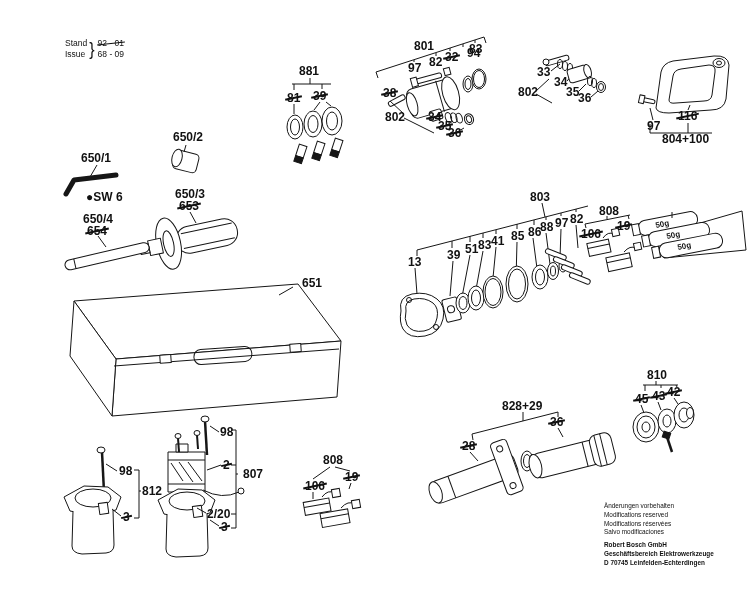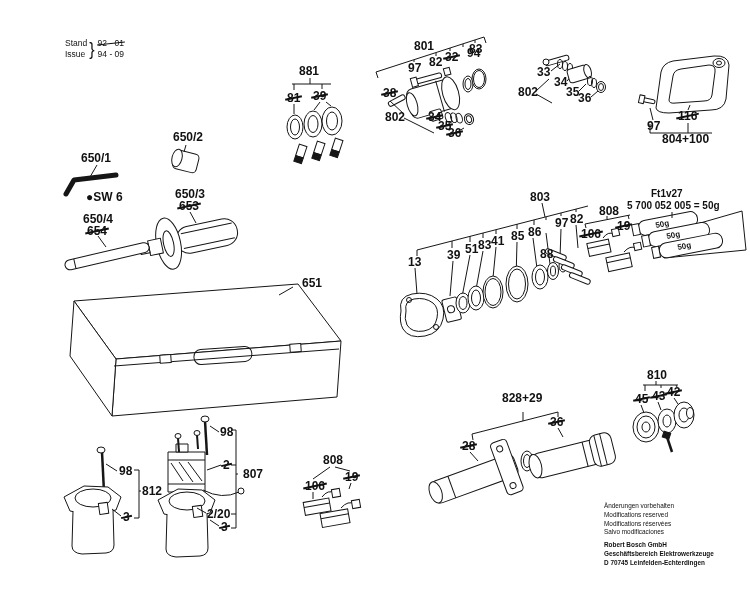--- a/index.html
+++ b/index.html
@@ -375,31 +375,27 @@
 
   <div class="title-block">
     <div class="issue-block">
       <div class="issue-labels">
         <div>Stand</div>
         <div>Issue</div>
       </div>
       <div class="brace">}</div>
       <div class="issue-values">
         <div class="struckline">92 - 01</div>
-        <div>94 - 09</div>
+        <div>68 - 09</div>
       </div>
     </div>
   </div>
 
   <div class="sw6">●SW 6</div>
 
-  <div class="grease-note">
-    <div class="gl1">Ft1v27</div>
-    <div class="gl2">5 700 052 005 = 50g</div>
-  </div>
 
   <div class="footer">
     <div class="notice">
       <div>Änderungen vorbehalten</div>
       <div>Modifications reserved</div>
       <div>Modifications réservées</div>
       <div>Salvo modificaciones</div>
     </div>
     <div class="company">
       <div>Robert Bosch GmbH</div>
@@ -439,38 +435,38 @@
       <div class="plabel struck" style="left: 678px; top: 110px;">116</div>
       <div class="plabel" style="left: 662px; top: 133px;">804+100</div>
       <div class="plabel" style="left: 530px; top: 191px;">803</div>
       <div class="plabel" style="left: 408px; top: 256px;">13</div>
       <div class="plabel" style="left: 447px; top: 249px;">39</div>
       <div class="plabel" style="left: 465px; top: 243px;">51</div>
       <div class="plabel" style="left: 478px; top: 239px;">83</div>
       <div class="plabel" style="left: 491px; top: 235px;">41</div>
       <div class="plabel" style="left: 511px; top: 230px;">85</div>
       <div class="plabel" style="left: 528px; top: 226px;">86</div>
-      <div class="plabel" style="left: 540px; top: 221px; margin-top: 27px;">88</div>
+      <div class="plabel" style="left: 540px; top: 221px;">88</div>
       <div class="plabel" style="left: 555px; top: 217px;">97</div>
       <div class="plabel" style="left: 570px; top: 213px;">82</div>
       <div class="plabel" style="left: 599px; top: 205px;">808</div>
       <div class="plabel struck" style="left: 581px; top: 228px;">106</div>
       <div class="plabel struck" style="left: 617px; top: 220px;">19</div>
       <div class="plabel" style="left: 119px; top: 465px;">98</div>
       <div class="plabel" style="left: 142px; top: 485px;">812</div>
       <div class="plabel struck" style="left: 123px; top: 511px;">3</div>
       <div class="plabel" style="left: 220px; top: 426px;">98</div>
       <div class="plabel struck" style="left: 223px; top: 459px;">2</div>
       <div class="plabel" style="left: 243px; top: 468px;">807</div>
       <div class="plabel" style="left: 207px; top: 508px;">2/20</div>
       <div class="plabel struck" style="left: 221px; top: 521px;">3</div>
       <div class="plabel" style="left: 323px; top: 454px;">808</div>
       <div class="plabel struck" style="left: 305px; top: 480px;">106</div>
       <div class="plabel struck" style="left: 345px; top: 471px;">19</div>
-      <div class="plabel" style="left: 502px; top: 392px;">828+29</div>
+      <div class="plabel" style="left: 502px; top: 400px;">828+29</div>
       <div class="plabel struck" style="left: 462px; top: 440px;">28</div>
       <div class="plabel struck" style="left: 550px; top: 416px;">36</div>
       <div class="plabel" style="left: 647px; top: 369px;">810</div>
       <div class="plabel struck" style="left: 635px; top: 393px;">45</div>
       <div class="plabel struck" style="left: 652px; top: 390px;">43</div>
       <div class="plabel struck" style="left: 667px; top: 386px;">42</div>
     </div>
 </div>
 
 </body></html>

